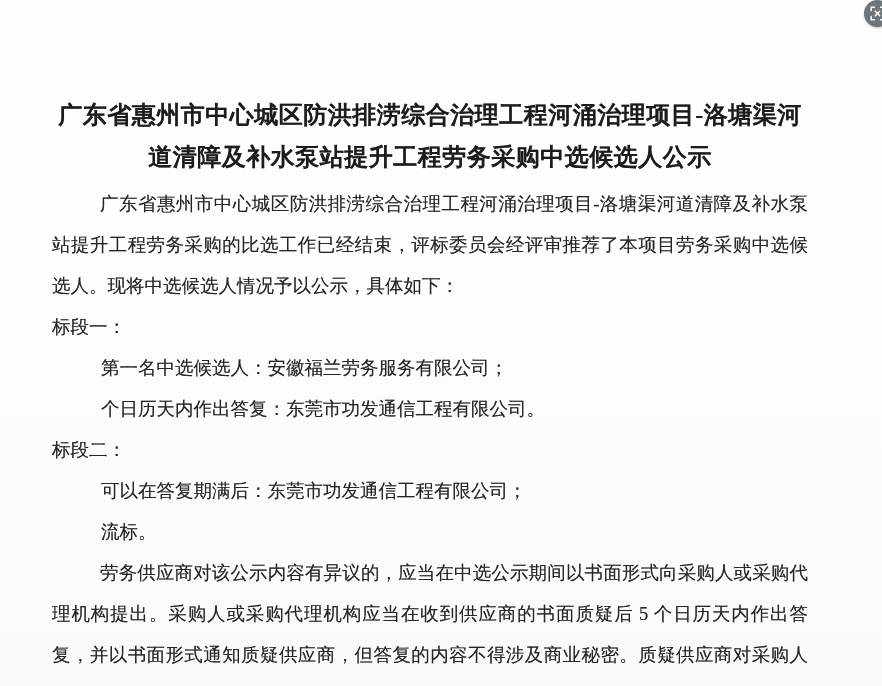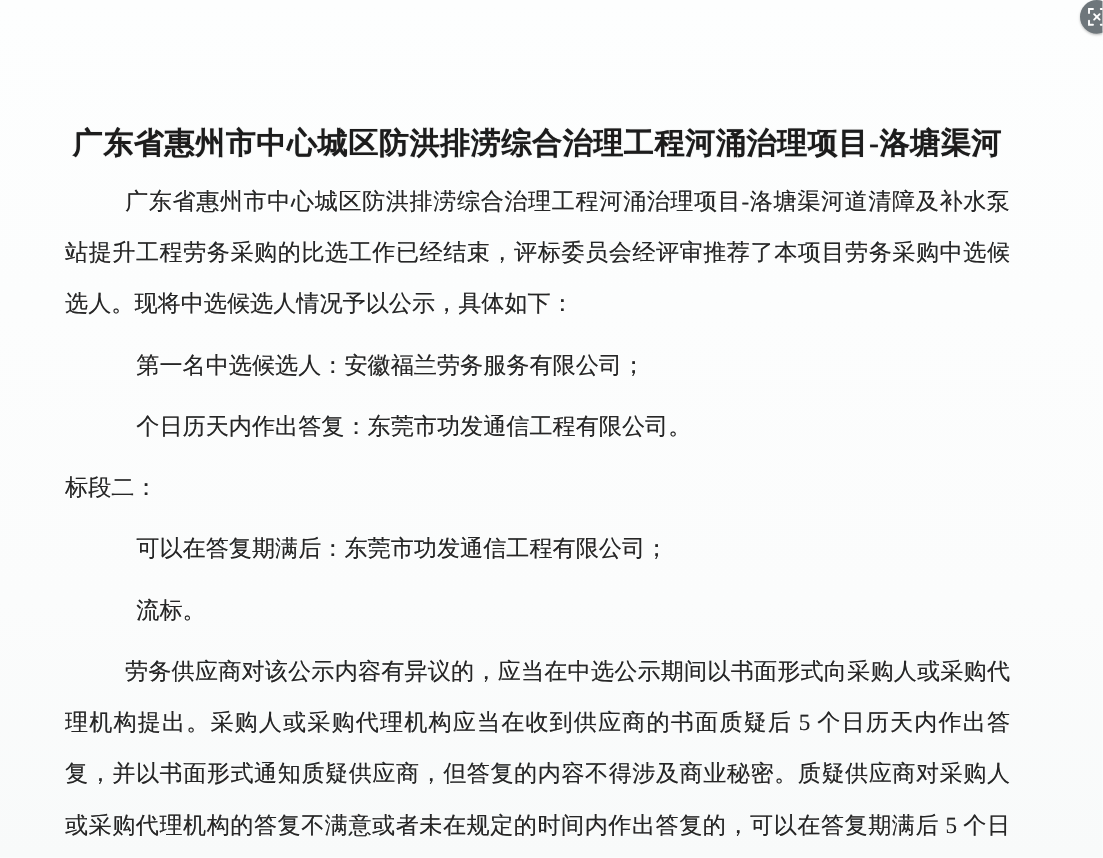--- a/index.html
+++ b/index.html
@@ -43,21 +43,21 @@
     margin: 0;
   }
   .intro {
     margin-top: 6px;
     text-indent: 48px;
   }
   .sec-label {
     margin: 0;
   }
   .sec-entry {
-    margin: 8px;
+    margin: 0;
     padding-left: 49px;
   }
   .objection {
     margin: 0;
     text-indent: 48px;
   }
   
   .fab {
     position: absolute;
     top: 0px;
@@ -74,25 +74,27 @@
   }
   .fab svg { display: block; }
 </style>
 </head>
 <body>
 
 <div class="page">
 
   <h1 class="title">
     <span class="tline">广东省惠州市中心城区防洪排涝综合治理工程河涌治理项目-洛塘渠河</span>
+    <span class="tline">道清障及补水泵站提升工程劳务采购中选候选人公示</span>
   </h1>
 
   <p class="bodytext para intro">广东省惠州市中心城区防洪排涝综合治理工程河涌治理项目-洛塘渠河道清障及补水泵站提升工程劳务采购的比选工作已经结束，评标委员会经评审推荐了本项目劳务采购中选候选人。现将中选候选人情况予以公示，具体如下：</p>
 
   <div class="bodytext">
+    <div class="sec-label">标段一：</div>
     <div class="sec-entry">第一名中选候选人：安徽福兰劳务服务有限公司；</div>
     <div class="sec-entry">个日历天内作出答复：东莞市功发通信工程有限公司。</div>
   </div>
 
   <div class="bodytext">
     <div class="sec-label">标段二：</div>
     <div class="sec-entry">可以在答复期满后：东莞市功发通信工程有限公司；</div>
   </div>
 
   <div class="bodytext">

